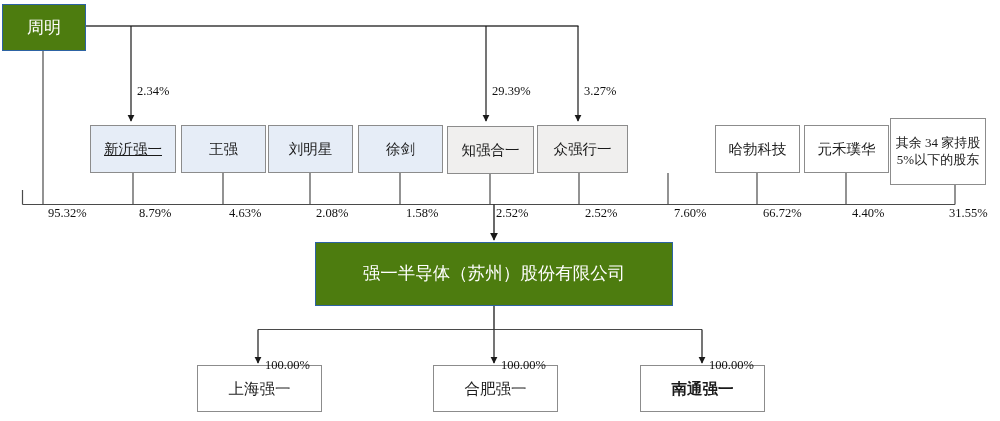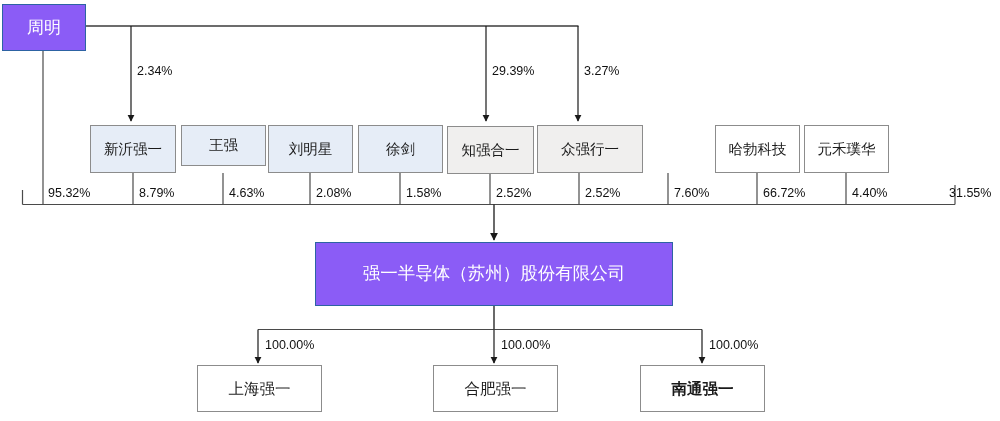--- a/index.html
+++ b/index.html
@@ -25,46 +25,47 @@
     position: absolute;
     box-sizing: border-box;
     display: flex;
     align-items: center;
     justify-content: center;
     text-align: center;
     line-height: 1.25;
     z-index: 3;
   }
   .node-blue {
-    background: #8b5cf6;
+    background: #4d7c0f;
     border: 1px solid #2d63a3;
     color: #ffffff;
   }
   .node-lightblue {
     background: #e6edf7;
     border: 1px solid #8c8c8c;
     color: #1a1a1a;
   }
   .node-gray {
     background: #f0efee;
     border: 1px solid #8c8c8c;
     color: #1a1a1a;
   }
   .node-white {
     background: #ffffff;
     border: 1px solid #8c8c8c;
     color: #1a1a1a;
   }
   .pct {
     position: absolute;
-    font-family: Liberation Sans, sans-serif;
+    font-family: Liberation Serif, serif;
     font-size: 12.5px;
     color: #101010;
     white-space: nowrap;
     z-index: 4;
+    margin-top: 20px;
   }
   .pct-top {
     font-size: 12.5px;
   }
   .two-line {
     flex-direction: column;
     justify-content: center;
   }
   .two-line span { display: block; }
 </style>
@@ -112,43 +113,47 @@
   </svg>
 
   <div class="node node-blue" style="left:2px; top:4px; width:84px; height:47px; font-size:17px;">
     <span>周明</span>
   </div>
 
   <div class="pct pct-top" style="left:137px; top:64px;">2.34%</div>
   <div class="pct pct-top" style="left:492px; top:64px;">29.39%</div>
   <div class="pct pct-top" style="left:584px; top:64px;">3.27%</div>
 
-  <div class="node node-lightblue" style="left:90px; top:125px; width:86px; height:48px; font-size:14.5px;">
+  <div class="node node-lightblue" style="left:90px; top:125px; width:86px; height:48px; font-size:14.5px;text-decoration:underline;">
     <span>新沂强一</span>
   </div>
-  <div class="node node-lightblue" style="left:181px; top:125px; width:85px; height:41px; font-size:14.5px;">
+  <div class="node node-lightblue" style="left:181px; top:125px; width:85px; height:48px; font-size:14.5px;">
     <span>王强</span>
   </div>
   <div class="node node-lightblue" style="left:268px; top:125px; width:85px; height:48px; font-size:14.5px;">
     <span>刘明星</span>
   </div>
   <div class="node node-lightblue" style="left:358px; top:125px; width:85px; height:48px; font-size:14.5px;">
     <span>徐剑</span>
   </div>
   <div class="node node-gray" style="left:447px; top:126px; width:87px; height:48px; font-size:14.5px;">
     <span>知强合一</span>
   </div>
-  <div class="node node-gray" style="left:537px; top:125px; width:106px; height:48px; font-size:14.5px;">
+  <div class="node node-gray" style="left:537px; top:125px; width:91px; height:48px; font-size:14.5px;">
     <span>众强行一</span>
   </div>
   <div class="node node-white" style="left:715px; top:125px; width:85px; height:48px; font-size:14.5px;">
     <span>哈勃科技</span>
   </div>
   <div class="node node-white" style="left:804px; top:125px; width:85px; height:48px; font-size:14.5px;">
     <span>元禾璞华</span>
+  </div>
+  <div class="node node-white two-line" style="left:890px; top:118px; width:96px; height:67px; font-size:13px;">
+    <span>其余 34 家持股</span>
+    <span>5%以下的股东</span>
   </div>
 
   <div class="pct" style="left:48px; top:186px;">95.32%</div>
   <div class="pct" style="left:139px; top:186px;">8.79%</div>
   <div class="pct" style="left:229px; top:186px;">4.63%</div>
   <div class="pct" style="left:316px; top:186px;">2.08%</div>
   <div class="pct" style="left:406px; top:186px;">1.58%</div>
   <div class="pct" style="left:496px; top:186px;">2.52%</div>
   <div class="pct" style="left:585px; top:186px;">2.52%</div>
   <div class="pct" style="left:674px; top:186px;">7.60%</div>

